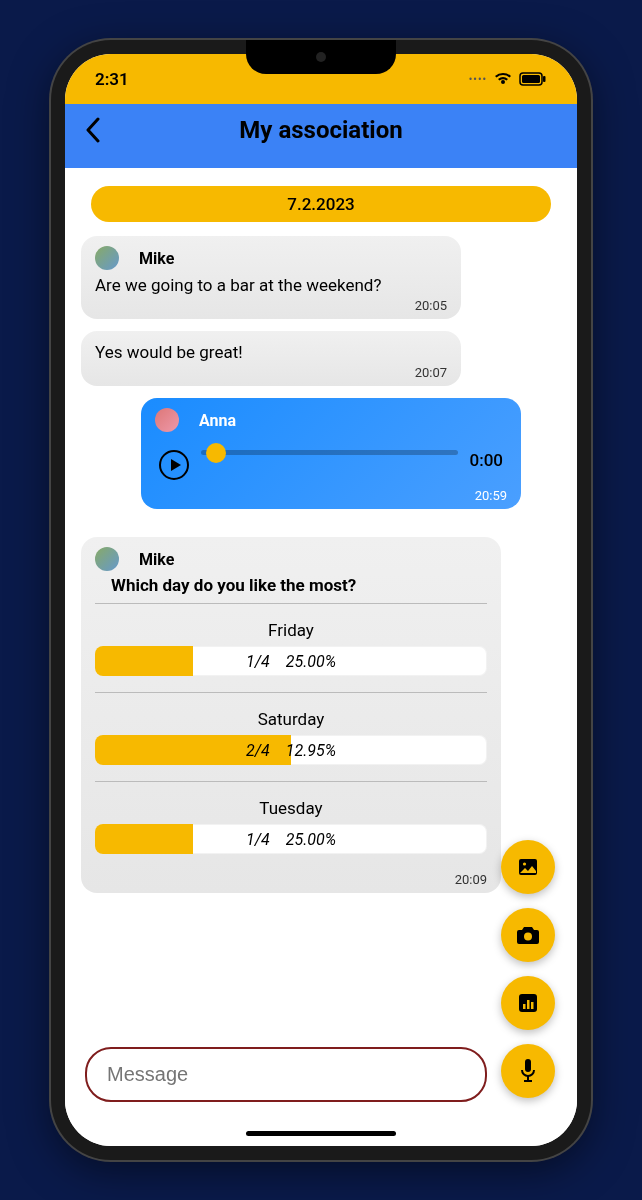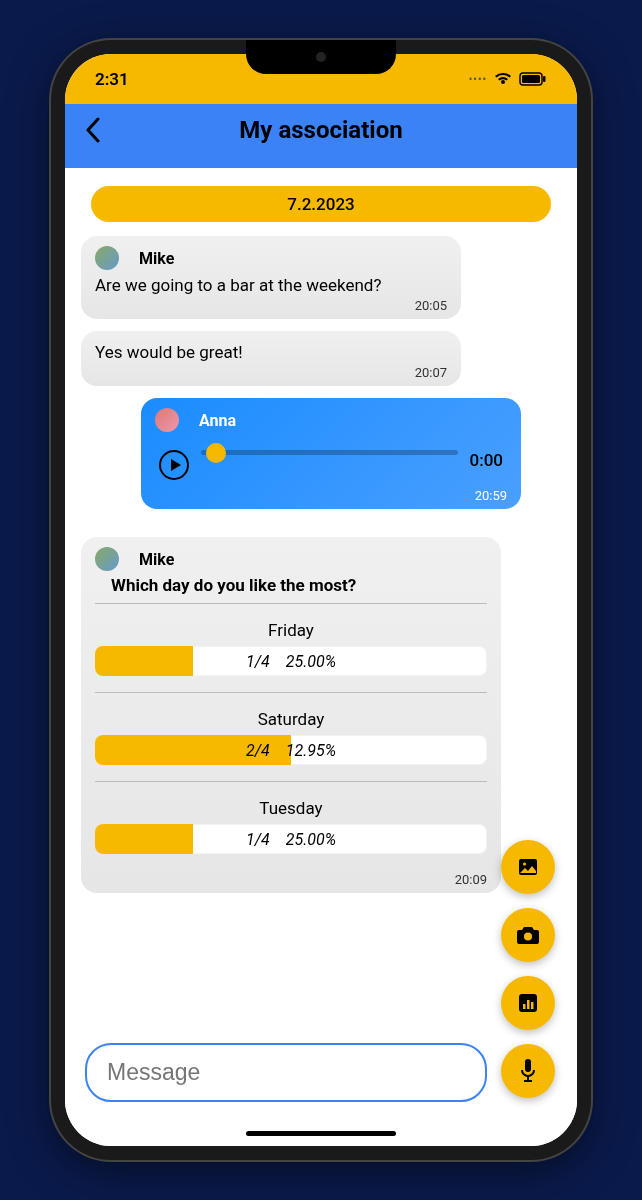--- a/index.html
+++ b/index.html
@@ -180,24 +180,24 @@
     display: flex; align-items: center; justify-content: center;
     box-shadow: 0 3px 8px rgba(0,0,0,0.25);
     cursor: pointer;
   }
   .input-row {
     padding: 10px 90px 44px 20px;
     background: #fff;
   }
   .msg-input {
     width: 100%;
-    border: 2px solid #3b82f6;
+    border: 2px solid #7f1d1d;
     border-radius: 26px;
     padding: 14px 20px;
-    font-size: 23px;
+    font-size: 20px;
     outline: none;
     color: #14532d;
   }
   .home-indicator {
     position: absolute;
     bottom: 10px;
     left: 50%;
     transform: translateX(-50%);
     width: 150px;
     height: 5px;

